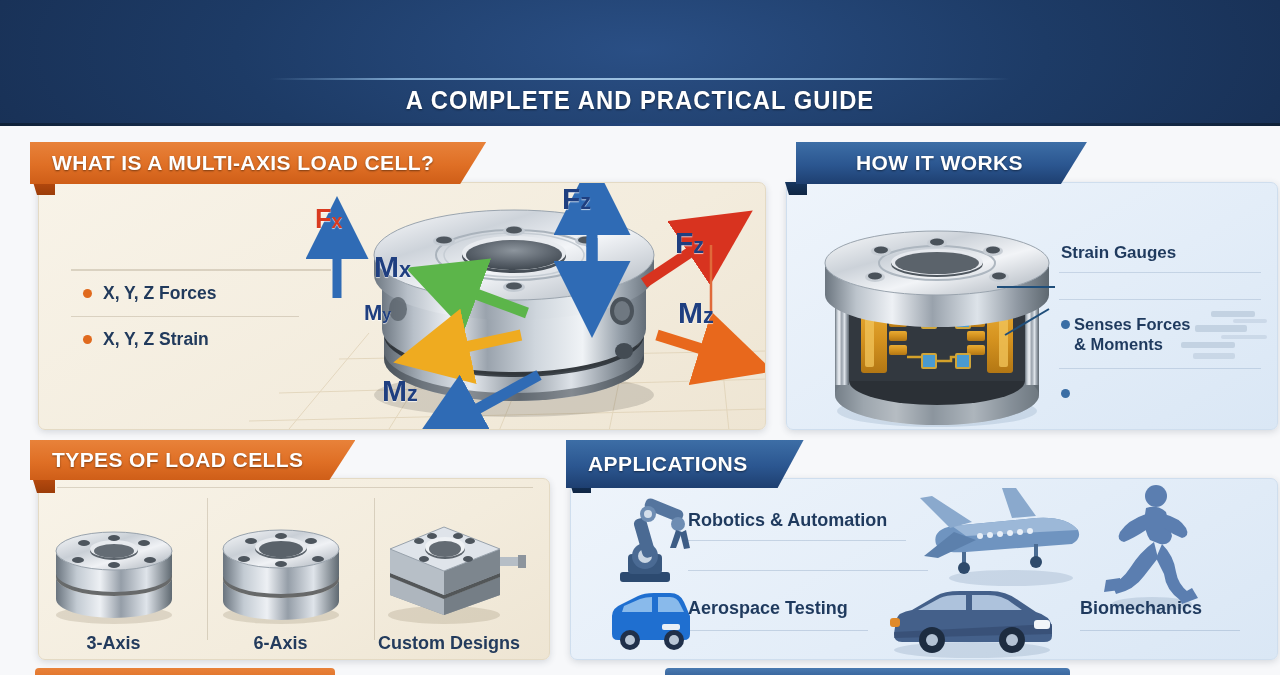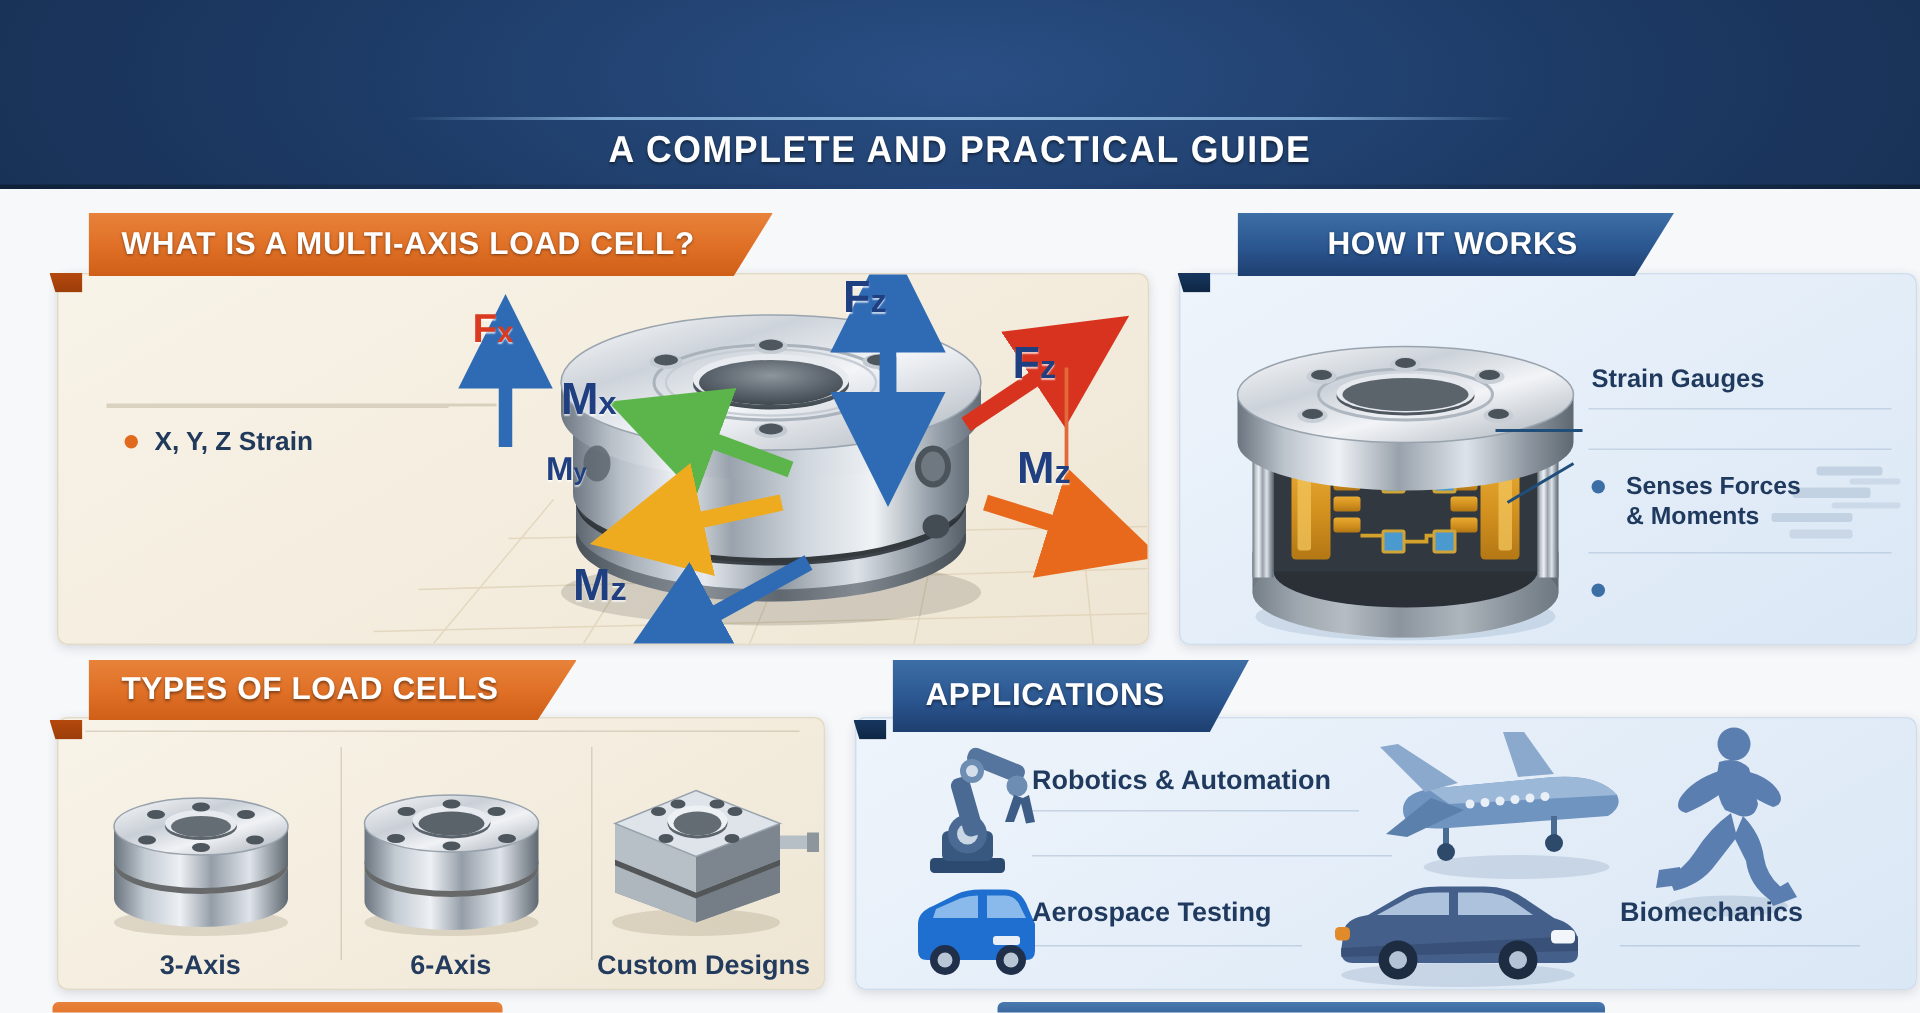--- a/index.html
+++ b/index.html
@@ -59,21 +59,20 @@
   .panel { position:absolute; }
   .banner {
     position:absolute; left:0; top:0; height:42px;
     display:flex; align-items:center;
     padding:0 52px 0 22px;
     color:#fff; font-weight:bold; letter-spacing:.4px;
     font-size:21px; white-space:nowrap;
     text-shadow:0 1px 2px rgba(0,0,0,.45);
     z-index:5;
     clip-path:polygon(0 0, 100% 0, calc(100% - 26px) 100%, 0 100%);
-    margin-left:29px;
   }
   .banner.orange { background:linear-gradient(180deg,#e8823a 0%,#df6f25 55%,#cf5e18 100%); }
   .banner.blue   { background:linear-gradient(180deg,#3d6ea6 0%,#2b5690 55%,#1e3f70 100%); }
   .fold {
     position:absolute; left:3px; top:40px; width:22px; height:13px;
     clip-path:polygon(0 0, 100% 0, 100% 100%, 4px 100%);
     z-index:4;
   }
   .fold.orange { background:linear-gradient(180deg,#b4490e,#9c3d09); }
   .fold.blue   { background:linear-gradient(180deg,#16365f,#0f2644); }
@@ -118,31 +117,31 @@
   .flabel .sub { font-size:.72em; }
 
   
   #panel-how { left:782px; top:142px; width:496px; height:288px; }
   #card-how  { left:4px; top:40px; width:492px; height:248px; }
 
   #how-list { position:absolute; left:272px; top:56px; width:202px; z-index:4; }
   .hr-ice { height:1px; background:rgba(90,125,165,.22); }
   #how-strain { font-size:17px; font-weight:bold; color:#1f3a5e; padding:4px 0 9px 2px; }
   .how-bullet {
-    display:flex; gap:14px; align-items:flex-start;
+    display:flex; gap:4px; align-items:flex-start;
     font-size:16.5px; font-weight:bold; color:#1f3a5e; line-height:1.22;
     padding:14px 0 14px 2px;
   }
   .how-bullet .dot-blue { margin-top:6px; }
 
   
   #panel-types { left:30px; top:440px; width:520px; height:220px; }
   #card-types  { left:8px; top:38px; width:512px; height:182px; }
   #types-grid {
-    position:absolute; left:30px; top:48px; width:484px; height:170px;
+    position:absolute; left:10px; top:48px; width:484px; height:170px;
     display:flex; z-index:3;gap:20px;
   }
   .type-col {
     flex:1; display:flex; flex-direction:column; align-items:center;
     justify-content:flex-end; position:relative; padding-bottom:4px;
   }
   .type-col + .type-col:before {
     content:""; position:absolute; left:0; top:10px; bottom:18px; width:1px;
     background:rgba(120,100,70,.22);
   }
@@ -296,20 +295,24 @@
       <line x1="618" y1="152" x2="682" y2="172" stroke="#e8681c" stroke-width="11" marker-end="url(#ahOrange)"></line>
 
       <line x1="500" y1="192" x2="420" y2="236" stroke="#2f6bb5" stroke-width="11" marker-end="url(#ahBlue)"></line>
 
       <line x1="672" y1="62" x2="672" y2="130" stroke="#e06a3a" stroke-width="2.5"></line>
     </svg>
 
     <div id="what-textblock">
       <div class="hr-thin"></div>
       <div class="hr-thin"></div>
+      <div class="bullet-row">
+        <span class="dot-orange"></span>
+        <span>X, Y, Z Forces</span>
+      </div>
       <div class="hr-thin" style="width:228px"></div>
       <div class="bullet-row">
         <span class="dot-orange"></span>
         <span>X, Y, Z Strain</span>
       </div>
     </div>
   </div>
 
   <div class="flabel" style="left:285px; top:62px; font-size:27px; color:#d93a20;">F<span class="sub">x</span></div>
   <div class="flabel" style="left:532px; top:40px; font-size:30px; color:#1f3f80;">F<span class="sub">z</span></div>

